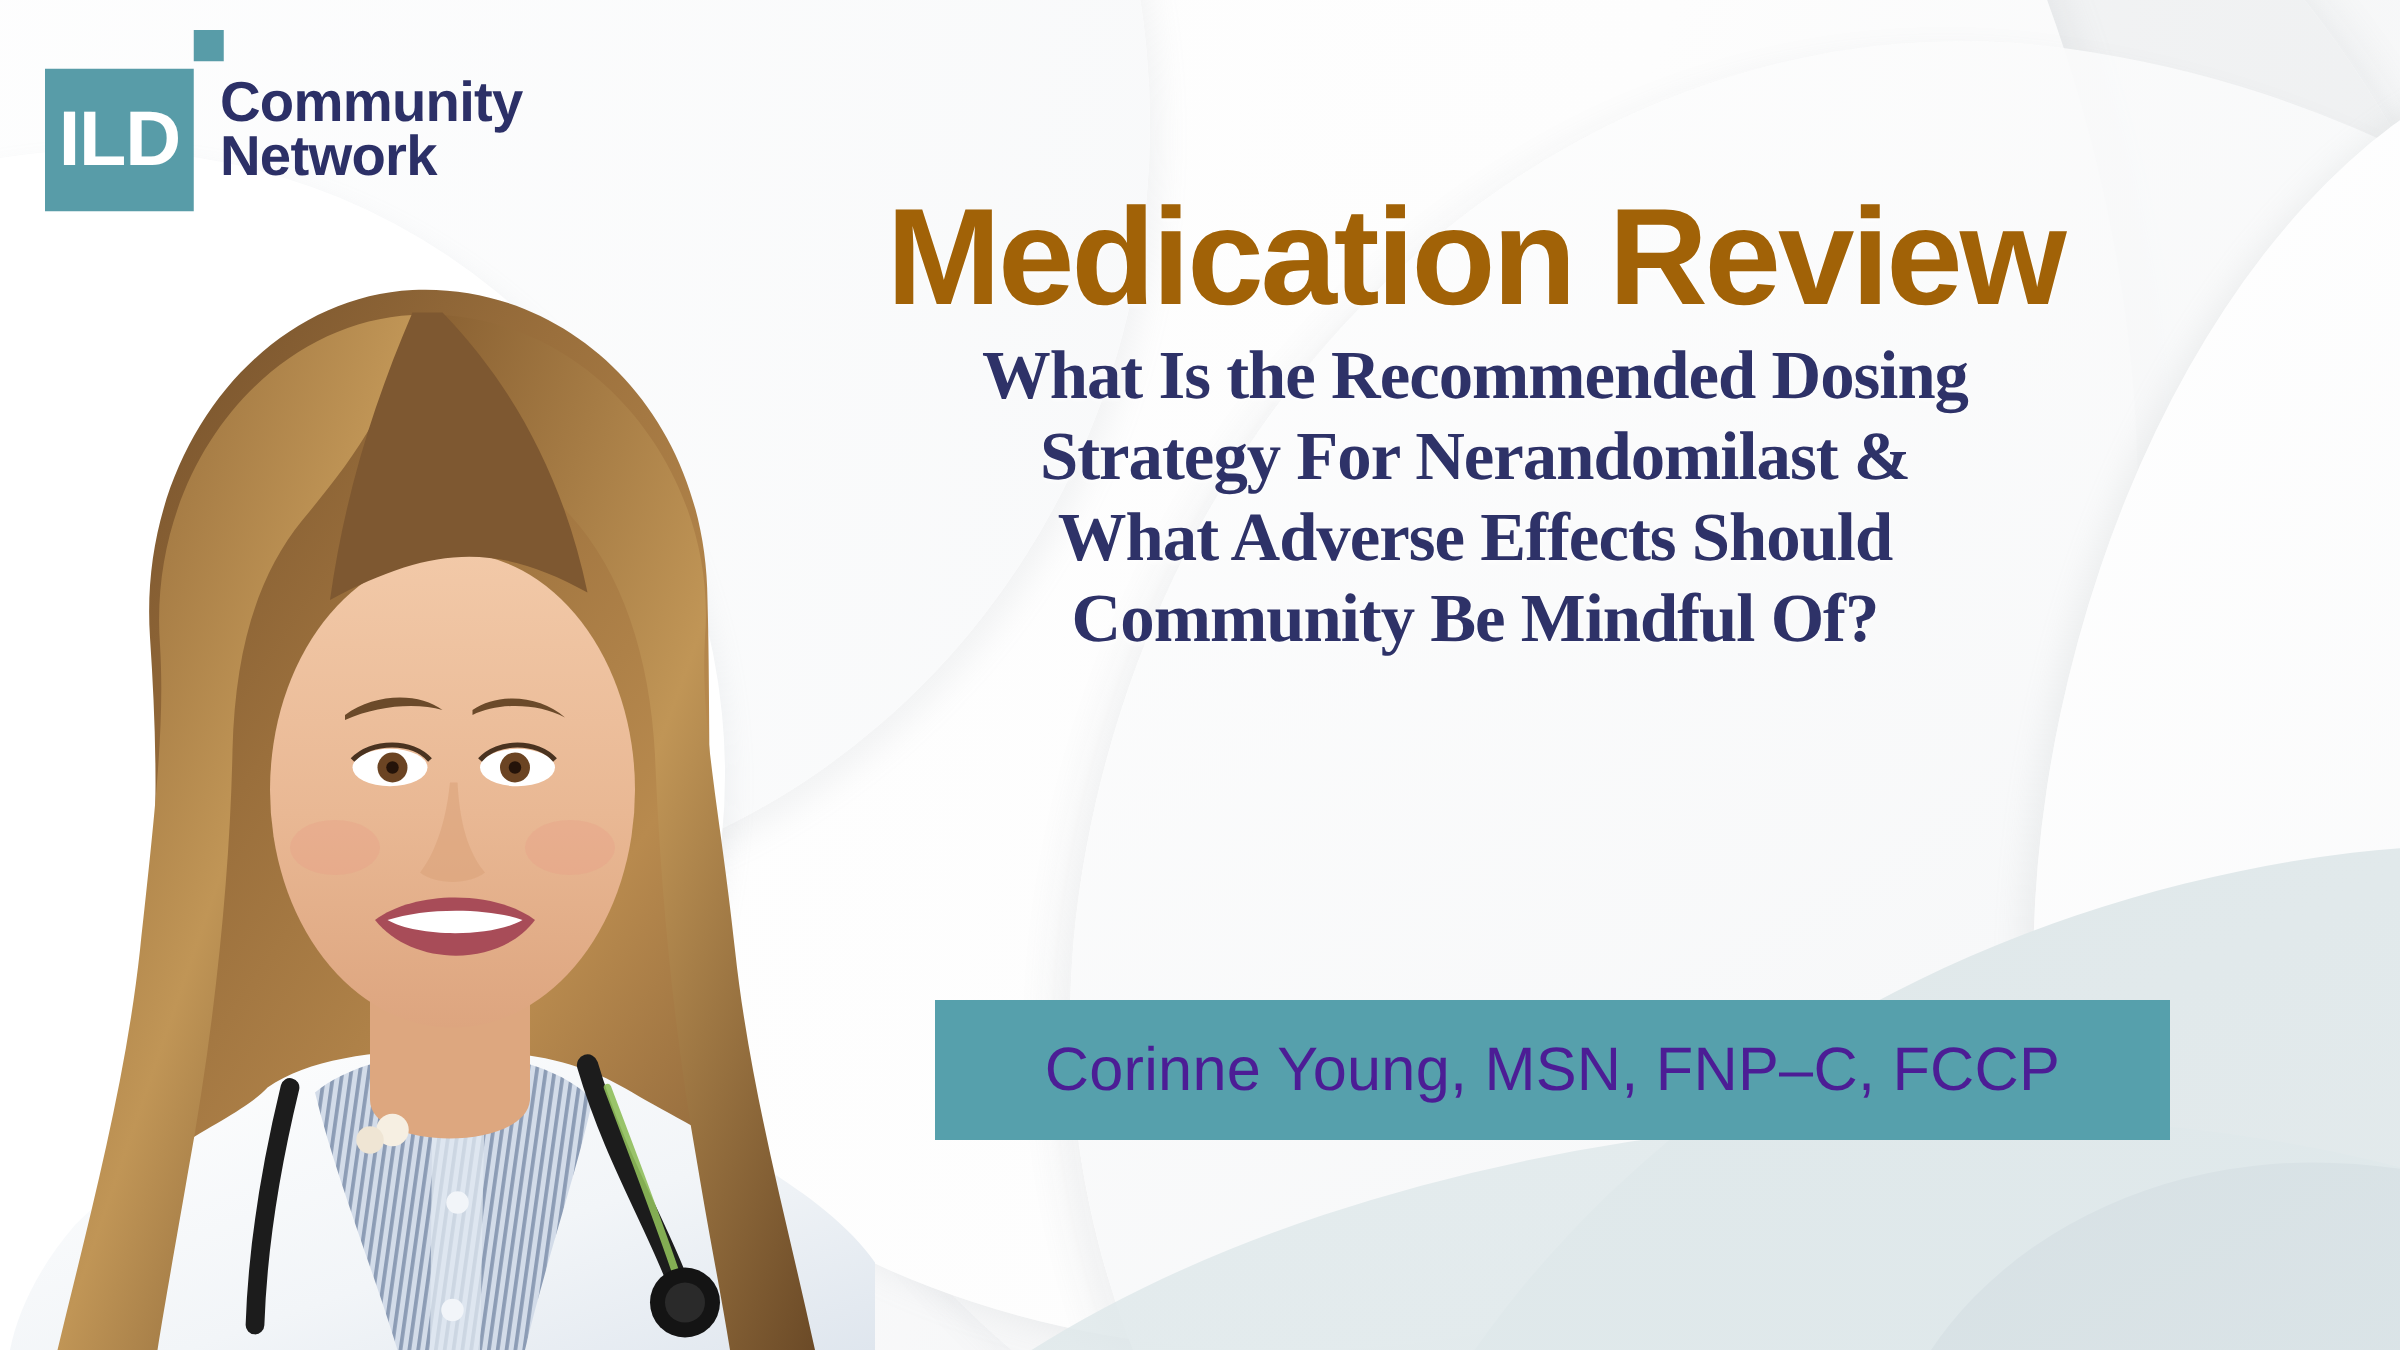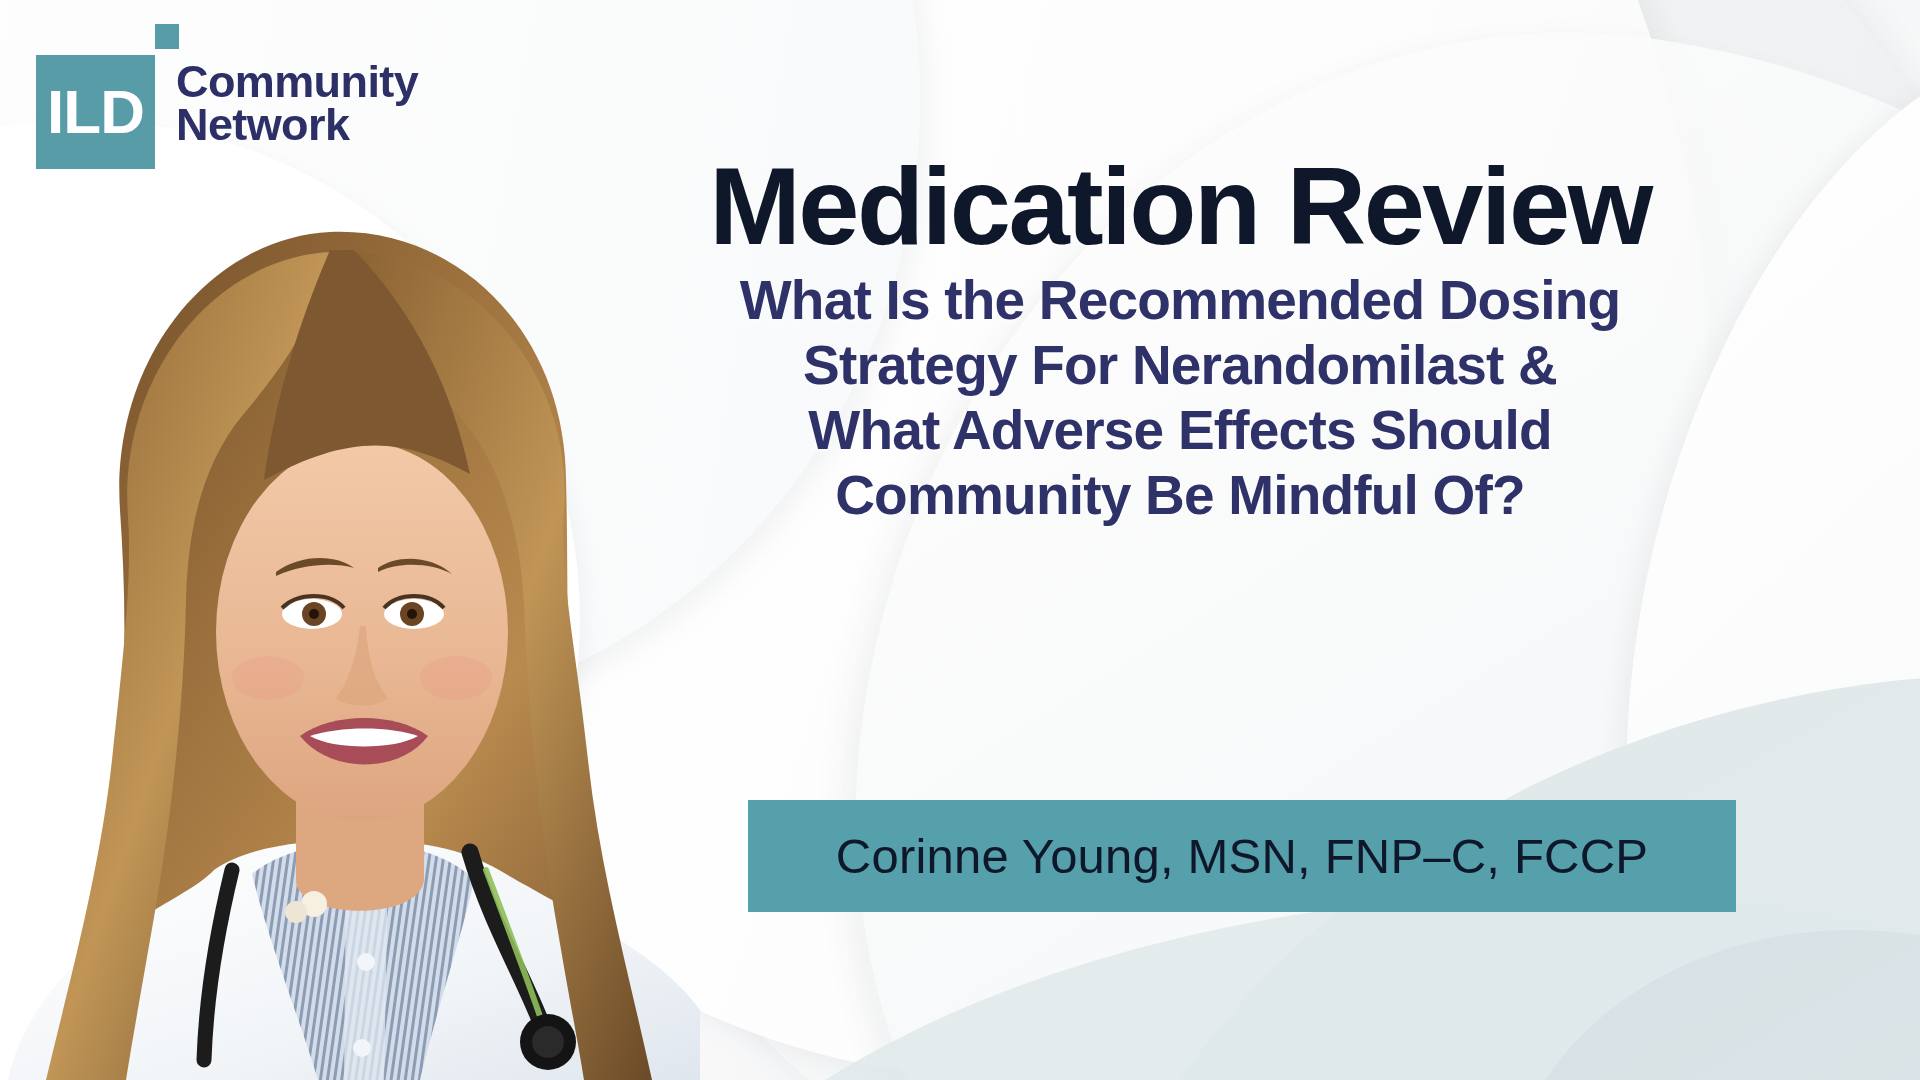--- a/index.html
+++ b/index.html
@@ -171,53 +171,53 @@
   
   .content {
     position: absolute;
     left: 470px;
     top: 150px;
     width: 1420px;
     z-index: 35;
     text-align: center;
   }
   .main-title {
-    color: #0f172a;
+    color: #a16207;
     font-size: 110px;
     font-weight: 700;
     letter-spacing: -2.5px;
     line-height: 1.02;
     margin: 0 0 6px 0;
     text-shadow: 0 2px 4px rgba(255,255,255,0.8);
   }
   .subtitle {
     color: #2E3268;
     font-size: 55px;
     font-weight: 700;
     line-height: 1.18;
     letter-spacing: -0.8px;
     margin: 0;
     text-shadow: 0 2px 4px rgba(255,255,255,0.75);
   }
-  .subtitle .sline { display: block; }
+  .subtitle .sline { display: block; font-family: Liberation Serif, serif; }
 
   .name-banner {
     position: absolute;
     left: 748px;
     top: 800px;
     width: 988px;
     height: 112px;
     background: #56A0AC;
     z-index: 36;
     display: flex;
     align-items: center;
     justify-content: center;
   }
   .name-text {
-    color: #0f172a;
+    color: #4c1d95;
     font-size: 49px;
     font-weight: 400;
     letter-spacing: 0.2px;
     white-space: nowrap;
   }
 </style>
 </head>
 <body>
 
 <div id="slide">

